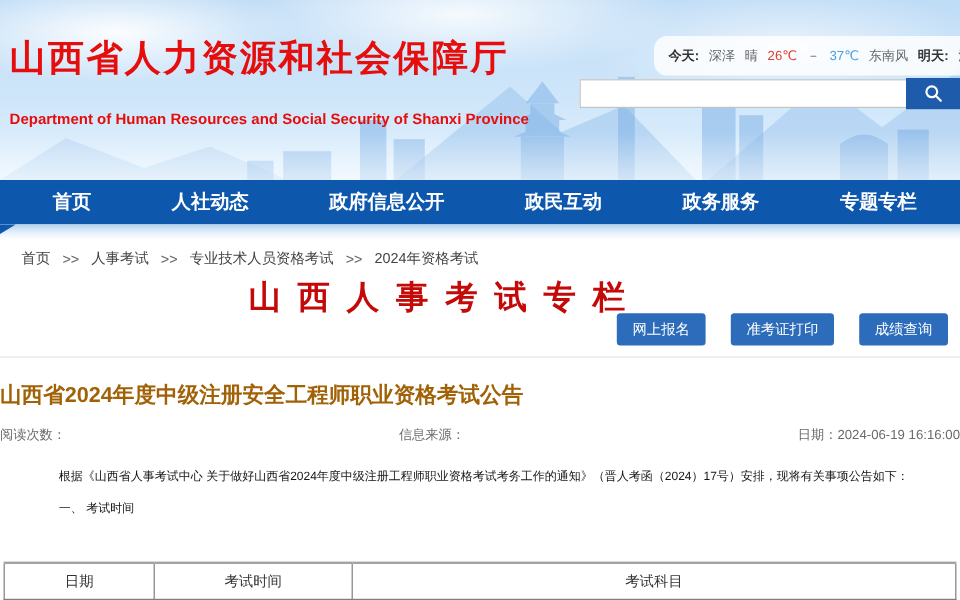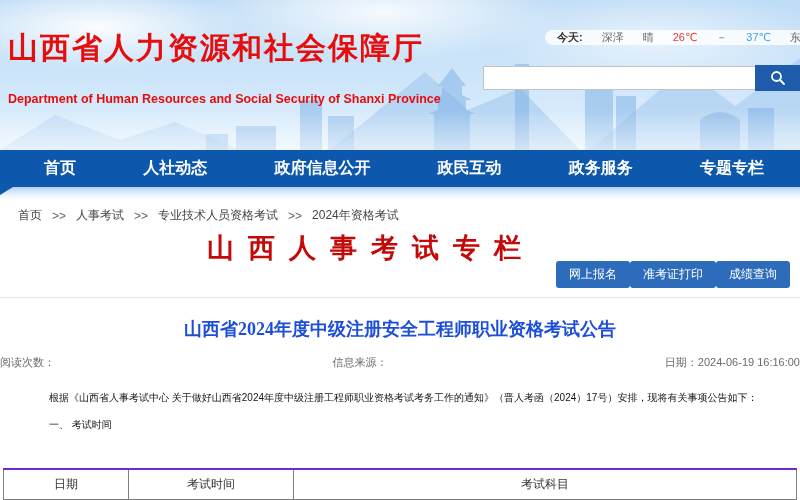--- a/index.html
+++ b/index.html
@@ -13,23 +13,23 @@
       radial-gradient(ellipse 260px 70px at 48% 8%, rgba(255,255,255,.85), transparent 70%),
       radial-gradient(ellipse 240px 70px at 82% 26%, rgba(255,255,255,.6), transparent 70%),
       linear-gradient(180deg,#bfdcf6 0%,#cfe6fa 55%,#e2f1fd 100%);}
   .skyline{position:absolute;left:0;bottom:0;width:800px;height:120px;}
   .header-fade{position:absolute;left:0;bottom:0;width:800px;height:40px;
     background:linear-gradient(180deg,transparent,rgba(255,255,255,.55));}
   .site-title{position:absolute;left:8px;top:28px;font-size:30px;font-weight:bold;
     color:#e60d0d;letter-spacing:2px;white-space:nowrap;}
   .site-subtitle{position:absolute;left:8px;top:92px;font-size:12.5px;font-weight:bold;
     color:#e60d0d;white-space:nowrap;}
-  .weather{position:absolute;right:0;top:30px;left:545px;height:15px;
+  .weather{position:absolute;right:0;top:30px;left:545px;height:33px;
     background:rgba(255,255,255,.82);border-radius:11px 0 0 11px;
-    display:flex;align-items:center;gap:19px;padding-left:12px;
+    display:flex;align-items:center;gap:8px;padding-left:12px;
     font-size:11px;color:#666;white-space:nowrap;overflow:hidden;}
   .weather b{color:#333;font-weight:bold;}
   .temp-red{color:#e23b2e;}
   .temp-blue{color:#44a0e8;}
   .search-input{position:absolute;left:483px;top:66px;width:262px;height:22px;
     border:1px solid #c3c3c3;background:#fff;padding:0 6px;font-size:12px;outline:none;}
   .search-btn{position:absolute;left:755px;top:65px;width:45px;height:26px;
     background:#1e5cab;border:none;display:flex;align-items:center;justify-content:center;cursor:pointer;}
 
   
@@ -44,40 +44,40 @@
   
   .breadcrumb{position:absolute;left:18px;top:207px;font-size:12px;color:#444;
     display:flex;gap:10px;align-items:center;white-space:nowrap;}
   .crumb{cursor:pointer;}
   .crumb-sep{color:#666;}
 
   
   .banner-title{position:absolute;left:0;top:230px;width:728px;text-align:center;
     font-family:"Liberation Serif","DejaVu Serif",serif;font-weight:bold;
     font-size:27px;color:#c40909;letter-spacing:14px;text-indent:14px;}
-  .banner-buttons{position:absolute;right:10px;top:261px;display:flex;gap:0;}
+  .banner-buttons{position:absolute;right:10px;top:261px;display:flex;gap:21px;}
   .action-btn{background:#2d6cba;color:#fff;border:none;border-radius:3px;
     font-size:12px;padding:5px 13px;cursor:pointer;white-space:nowrap;}
   .divider{position:absolute;left:0;top:297px;width:800px;border-top:1px solid #e3e3e3;}
 
   
-  .article-title{position:absolute;left:0;top:317px;width:800px;text-align:center;
-    font-size:18px;font-weight:bold;color:#1d4ed8;font-family:Liberation Serif, serif;}
+  .article-title{position:absolute;left:0;top:317px;width:800px;text-align:left;
+    font-size:18px;font-weight:bold;color:#a16207;}
   .meta{position:absolute;left:0;top:355px;width:800px;display:flex;justify-content:space-between;
     gap:18px;font-size:11px;color:#6b6b6b;}
   .body-text{position:absolute;left:5px;top:384px;width:790px;font-size:10px;
     color:#141414;line-height:27px;margin-left:24px;}
   .body-text p{margin:0;text-indent:2em;}
   .section-head{margin:7px 0 0 0;text-indent:2em;}
 
   
   .exam-table{position:absolute;left:3px;top:468px;width:794px;border-collapse:collapse;
     font-size:12px;color:#333;}
   .exam-table td{border:1px solid #7e7e7e;text-align:center;height:27px;background:#fff;}
-  .exam-table tr:first-child td{border-top:2px solid #6d28d9;}
+  .exam-table tr:first-child td{border-top:2px solid #a3a3a3;}
   .col-date{width:122px;}
   .col-time{width:162px;}
 </style>
 </head>
 <body>
 
 <div class="page">
 
   <div class="header">
     <svg class="skyline" viewBox="0 0 800 120" preserveAspectRatio="none">

